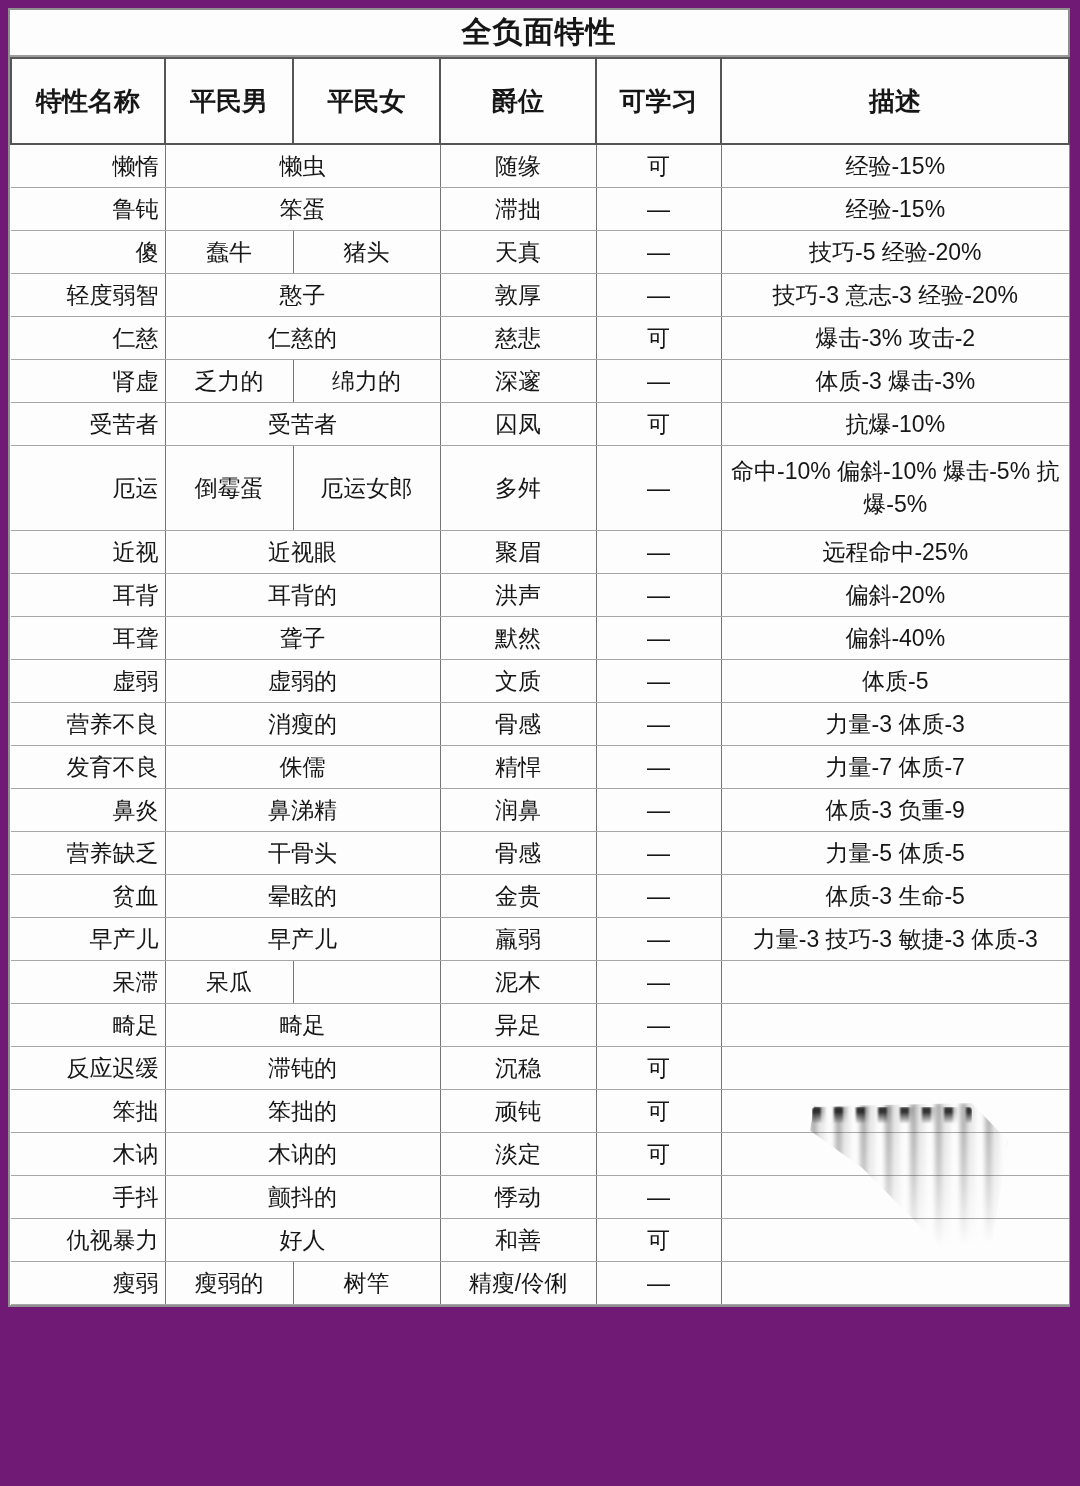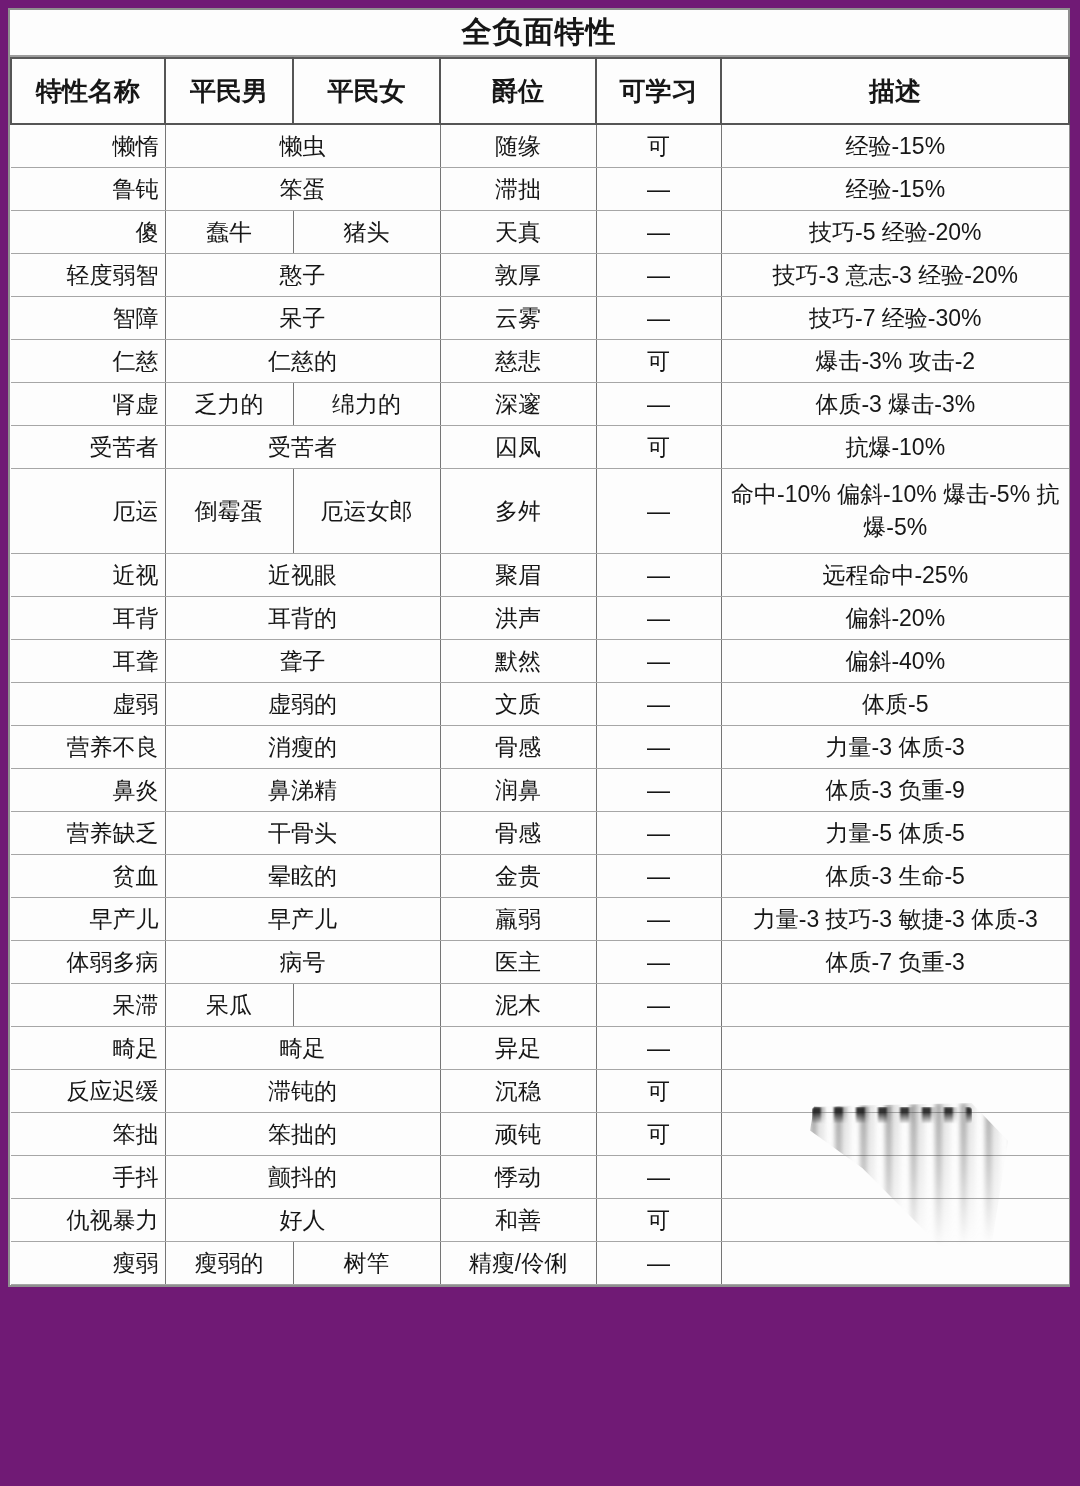--- a/index.html
+++ b/index.html
@@ -20,21 +20,21 @@
     height:45px;display:flex;align-items:center;justify-content:center;
     border-bottom:2px solid #9d9d9d;
   }
   .title-row span{font-size:30px;font-weight:700;letter-spacing:1px;}
   table{border-collapse:collapse;table-layout:fixed;width:100%;}
   col.c1{width:154px}col.c2{width:128px}col.c3{width:147px}
   col.c4{width:156px}col.c5{width:125px}col.c6{width:348px}
   thead th{
     height:58px;font-size:26px;font-weight:700;text-align:center;
     border:2px solid #555;border-top:2px solid #5a5a5a;
-    background:#fdfdfd;padding:3px;
+    background:#fdfdfd;padding:13px;
   }
   tbody td{
     height:42px;font-size:23px;font-weight:400;text-align:center;
     border:1px solid #a6a6a6;
     border-left:1px solid #757575;border-right:1px solid #757575;
     padding:0 6px;white-space:nowrap;overflow:hidden;
     background:#fdfdfd;
   }
   tbody tr.tall td{height:84px;}
   td.c-desc{white-space:normal;line-height:33px;padding:0 8px;}
@@ -119,27 +119,20 @@
             <td class="c-desc">技巧-5 经验-20%</td>
           </tr>
           <tr>
             <td class="c-trait">轻度弱智</td>
             <td colspan="2" class="c-merged">憨子</td>
             <td class="c-title">敦厚</td>
             <td class="c-learn">—</td>
             <td class="c-desc">技巧-3 意志-3 经验-20%</td>
           </tr>
           <tr>
-            <td class="c-trait">智障</td>
-            <td colspan="2" class="c-merged">呆子</td>
-            <td class="c-title">云雾</td>
-            <td class="c-learn">—</td>
-            <td class="c-desc">技巧-7 经验-30%</td>
-          </tr>
-          <tr>
             <td class="c-trait">仁慈</td>
             <td colspan="2" class="c-merged">仁慈的</td>
             <td class="c-title">慈悲</td>
             <td class="c-learn">可</td>
             <td class="c-desc">爆击-3% 攻击-2</td>
           </tr>
           <tr>
             <td class="c-trait">肾虚</td>
             <td class="c-male">乏力的</td>
             <td class="c-female">绵力的</td>
@@ -191,20 +184,27 @@
             <td class="c-desc">体质-5</td>
           </tr>
           <tr>
             <td class="c-trait">营养不良</td>
             <td colspan="2" class="c-merged">消瘦的</td>
             <td class="c-title">骨感</td>
             <td class="c-learn">—</td>
             <td class="c-desc">力量-3 体质-3</td>
           </tr>
           <tr>
+            <td class="c-trait">发育不良</td>
+            <td colspan="2" class="c-merged">侏儒</td>
+            <td class="c-title">精悍</td>
+            <td class="c-learn">—</td>
+            <td class="c-desc">力量-7 体质-7</td>
+          </tr>
+          <tr>
             <td class="c-trait">鼻炎</td>
             <td colspan="2" class="c-merged">鼻涕精</td>
             <td class="c-title">润鼻</td>
             <td class="c-learn">—</td>
             <td class="c-desc">体质-3 负重-9</td>
           </tr>
           <tr>
             <td class="c-trait">营养缺乏</td>
             <td colspan="2" class="c-merged">干骨头</td>
             <td class="c-title">骨感</td>
@@ -217,27 +217,20 @@
             <td class="c-title">金贵</td>
             <td class="c-learn">—</td>
             <td class="c-desc">体质-3 生命-5</td>
           </tr>
           <tr>
             <td class="c-trait">早产儿</td>
             <td colspan="2" class="c-merged">早产儿</td>
             <td class="c-title">羸弱</td>
             <td class="c-learn">—</td>
             <td class="c-desc">力量-3 技巧-3 敏捷-3 体质-3</td>
-          </tr>
-          <tr>
-            <td class="c-trait">体弱多病</td>
-            <td colspan="2" class="c-merged">病号</td>
-            <td class="c-title">医主</td>
-            <td class="c-learn">—</td>
-            <td class="c-desc">体质-7 负重-3</td>
           </tr>
           <tr>
             <td class="c-trait">呆滞</td>
             <td class="c-male">呆瓜</td>
             <td class="c-female"></td>
             <td class="c-title">泥木</td>
             <td class="c-learn">—</td>
             <td class="c-desc"></td>
           </tr>
           <tr>
@@ -251,20 +244,27 @@
             <td class="c-trait">反应迟缓</td>
             <td colspan="2" class="c-merged">滞钝的</td>
             <td class="c-title">沉稳</td>
             <td class="c-learn">可</td>
             <td class="c-desc"></td>
           </tr>
           <tr>
             <td class="c-trait">笨拙</td>
             <td colspan="2" class="c-merged">笨拙的</td>
             <td class="c-title">顽钝</td>
+            <td class="c-learn">可</td>
+            <td class="c-desc"></td>
+          </tr>
+          <tr>
+            <td class="c-trait">木讷</td>
+            <td colspan="2" class="c-merged">木讷的</td>
+            <td class="c-title">淡定</td>
             <td class="c-learn">可</td>
             <td class="c-desc"></td>
           </tr>
           <tr>
             <td class="c-trait">手抖</td>
             <td colspan="2" class="c-merged">颤抖的</td>
             <td class="c-title">悸动</td>
             <td class="c-learn">—</td>
             <td class="c-desc"></td>
           </tr>

